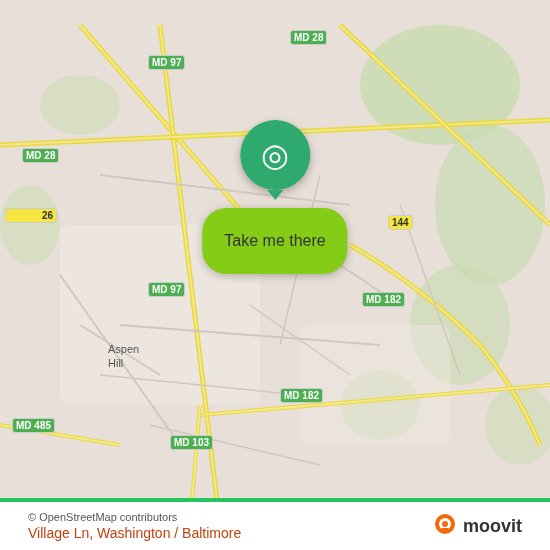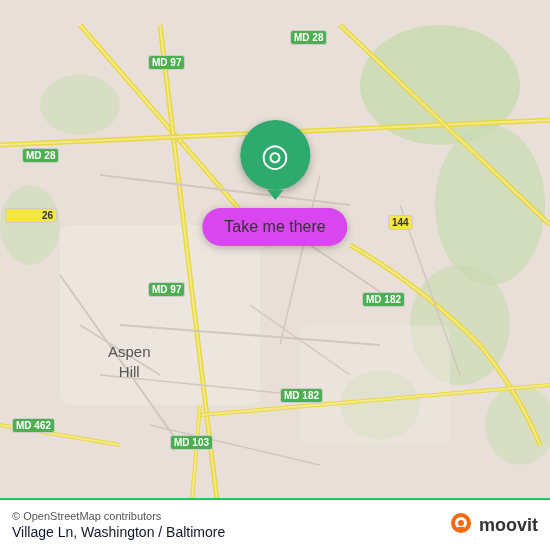--- a/index.html
+++ b/index.html
@@ -36,36 +36,36 @@
       height: 100%;
     }
 
     
     #bottom-bar {
       position: absolute;
       bottom: 0;
       left: 0;
       width: 100%;
       background: white;
-      padding: 8px 12px;
+      padding: 8px 28px;
       display: flex;
       align-items: center;
       justify-content: space-between;
-      border-top: 2px solid #22c55e;
+      border-top: 4px solid #22c55e;
       height: 52px;
     }
 
     #attribution {
       font-size: 11px;
       color: #555;
     }
 
     #location-text {
       font-size: 14px;
-      color: #0f172a;
+      color: #c2410c;
       font-weight: 500;
     }
 
     #moovit-logo {
       display: flex;
       align-items: center;
       gap: 4px;
     }
 
     #moovit-text {
@@ -110,24 +110,24 @@
     }
 
     #pin-icon {
       color: white;
       font-size: 32px;
       line-height: 1;
     }
 
     #take-me-there-btn {
       margin-top: 18px;
-      background: #d946ef;
+      background: #84cc16;
       border: none;
       border-radius: 24px;
-      padding: 10px 22px;
+      padding: 24px 22px;
       font-size: 16px;
       font-weight: 500;
       color: #333;
       box-shadow: 0 2px 8px rgba(0,0,0,0.25);
       cursor: pointer;
       white-space: nowrap;
     }
 
     
     .road-badge {
@@ -205,24 +205,24 @@
   </div>
 
   <div class="road-badge road-badge-green" style="top:55px; left:148px;">MD 97</div>
   <div class="road-badge road-badge-green" style="top:30px; left:290px;">MD 28</div>
   <div class="road-badge road-badge-green" style="top:148px; left:22px;">MD 28</div>
   <div class="road-badge road-badge-green" style="top:282px; left:148px;">MD 97</div>
   <div class="road-badge" style="top:215px; left:388px;">144</div>
   <div class="road-badge road-badge-green" style="top:292px; left:362px;">MD 182</div>
   <div class="road-badge road-badge-green" style="top:388px; left:280px;">MD 182</div>
   <div class="road-badge road-badge-green" style="top:435px; left:170px;">MD 103</div>
-  <div class="road-badge road-badge-green" style="top:418px; left:12px;">MD 462</div>
+  <div class="road-badge road-badge-green" style="top:418px; left:12px;">MD 485</div>
   <div class="road-badge" style="top:208px; left:5px;padding-left:36px;">26</div>
 
-  <div style="position:absolute; top:342px; left:108px; font-size:15px; color:#555; line-height:1.3; text-align:center;">
+  <div style="position:absolute; top:342px; left:108px; font-size:11px; color:#555; line-height:1.3; ">
     Aspen<br>Hill
   </div>
 
   <div id="pin-card">
     <div id="pin-bubble">
       <span id="pin-icon">◎</span>
     </div>
     <button id="take-me-there-btn">Take me there</button>
   </div>
 

